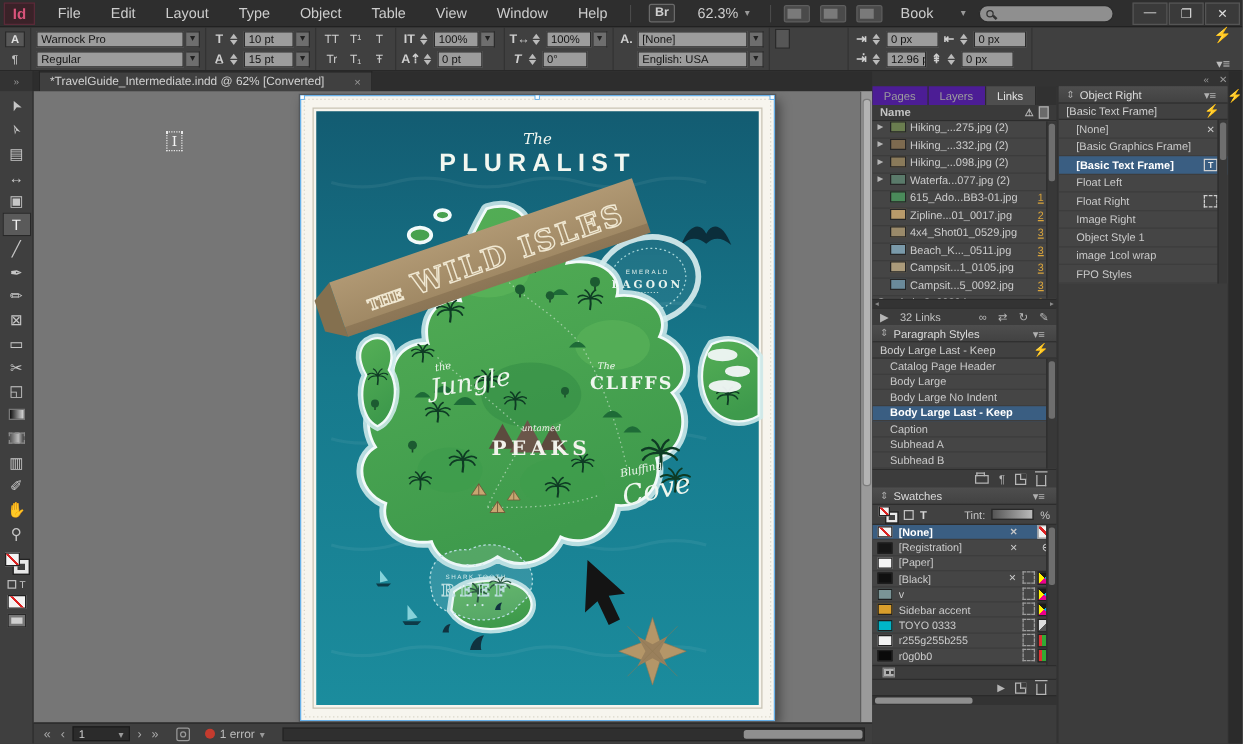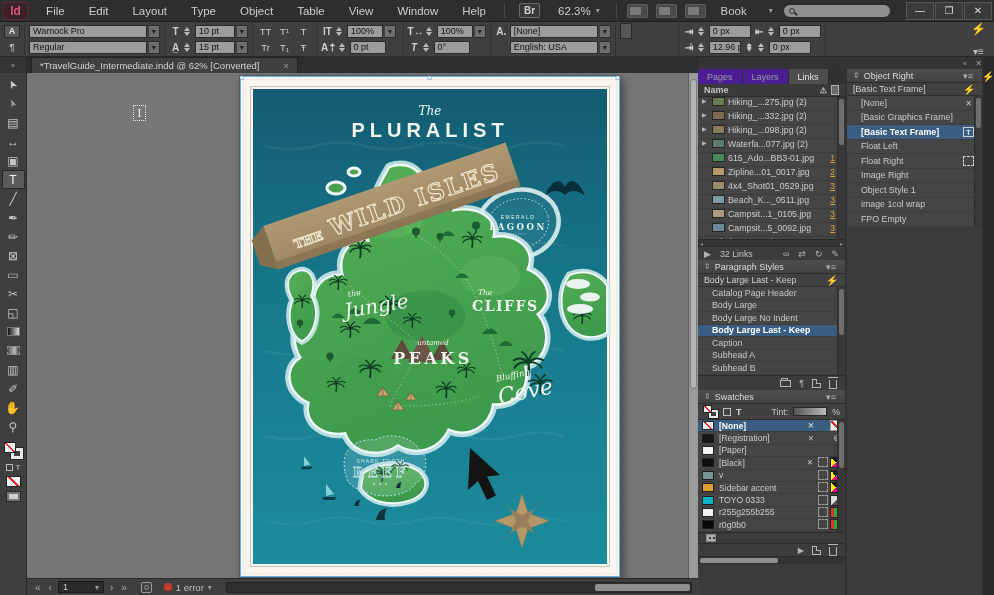--- a/index.html
+++ b/index.html
@@ -1033,21 +1033,21 @@
             <span class="nm">Object Style 1</span>
             <span class="oi"></span>
           </div>
 
           <div class="os-row">
             <span class="nm">image 1col wrap</span>
             <span class="oi"></span>
           </div>
 
           <div class="os-row">
-            <span class="nm">FPO Empty</span>
+            <span class="nm">FPO Styles</span>
             <span class="oi"></span>
           </div>
         </div>
       <div class="filler"></div>
     </div>
 
     <div class="edge">
       <span>⚡</span>
     </div>
   </section>

